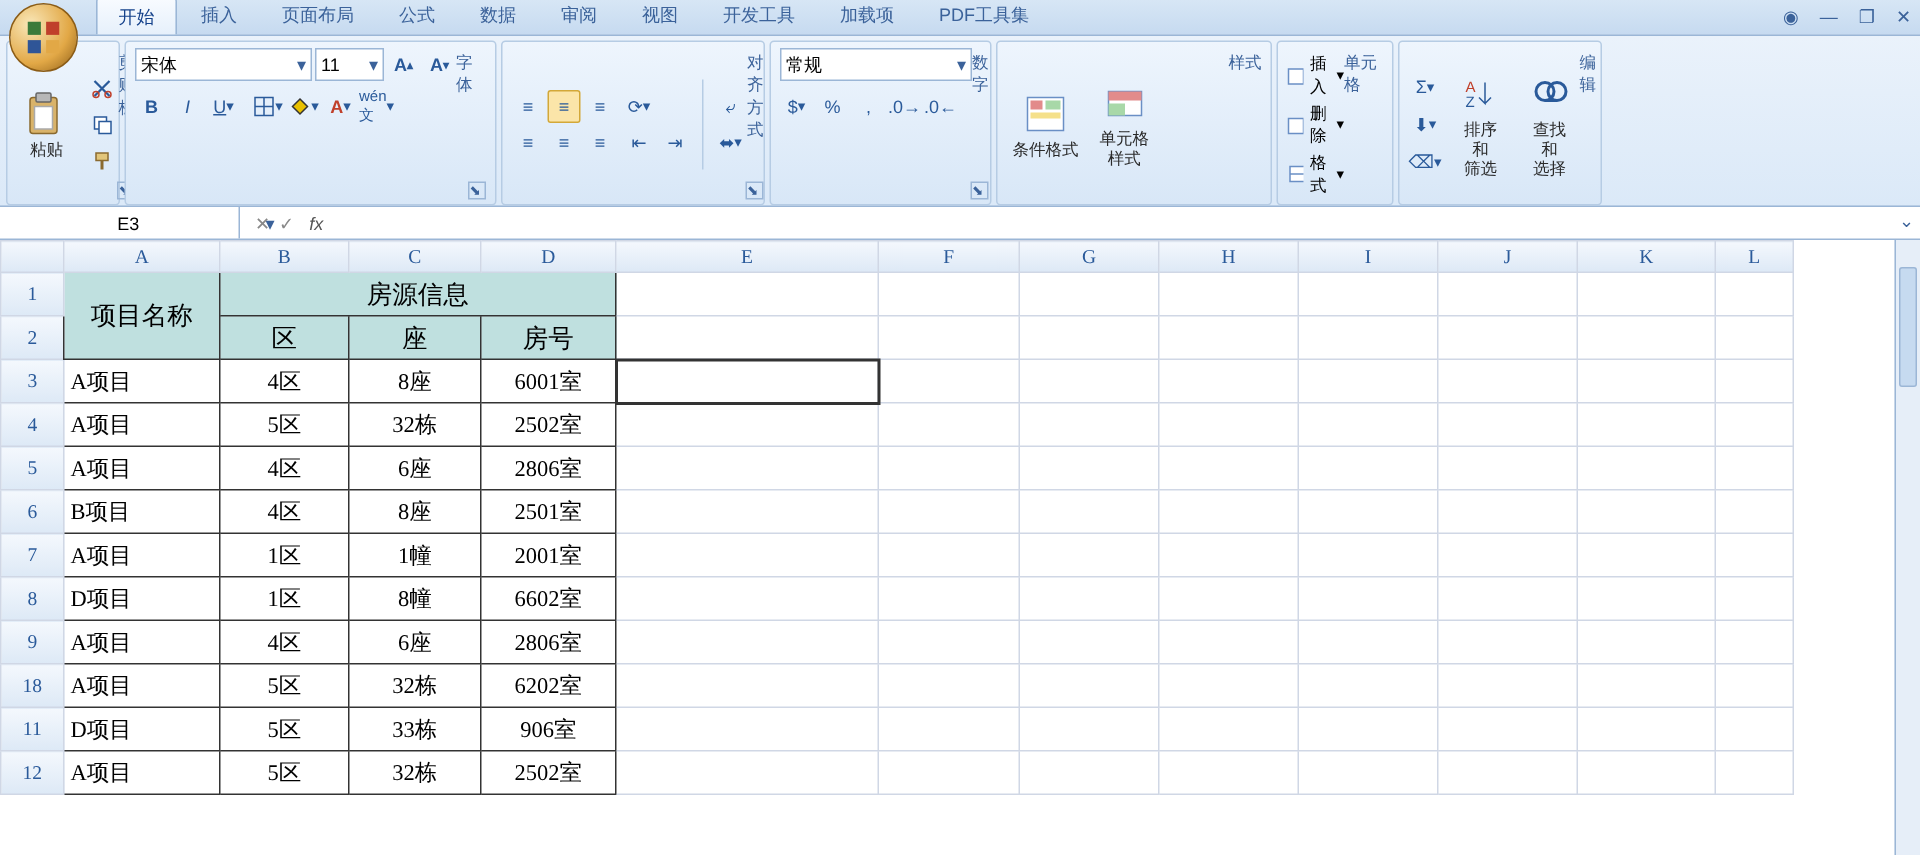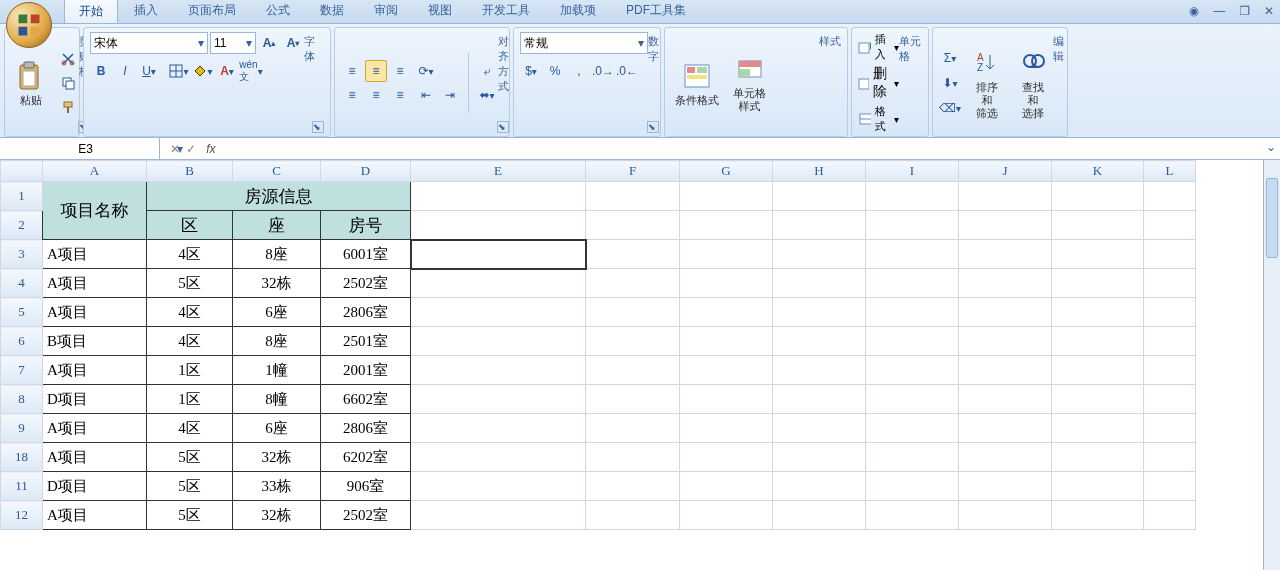--- a/index.html
+++ b/index.html
@@ -272,21 +272,21 @@
               <path d="M12 2 L16 6 L12 10" fill="#3a9a3a"></path>
             </svg>
             <span style="font-size:11px;padding-left:2px">插入</span>
             <small>▾</small>
           </div>
         <div class="hrow">
             <svg width="16" height="14">
               <rect x="1" y="3" width="10" height="10" fill="#fff" stroke="#6a8fc5"></rect>
               <path d="M12 2 L16 6 L12 10" fill="#c0402b"></path>
             </svg>
-            <span style="font-size:14px;padding-left:2px">删除</span>
+            <span style="font-size:11px;padding-left:2px">删除</span>
             <small>▾</small>
           </div>
         <div class="hrow">
             <svg width="16" height="14">
               <rect x="2" y="2" width="12" height="10" fill="#fff" stroke="#6a8fc5"></rect>
               <line x1="2" y1="7" x2="14" y2="7" stroke="#6a8fc5"></line>
             </svg>
             <span style="font-size:11px;padding-left:2px">格式</span>
             <small>▾</small>
           </div>

